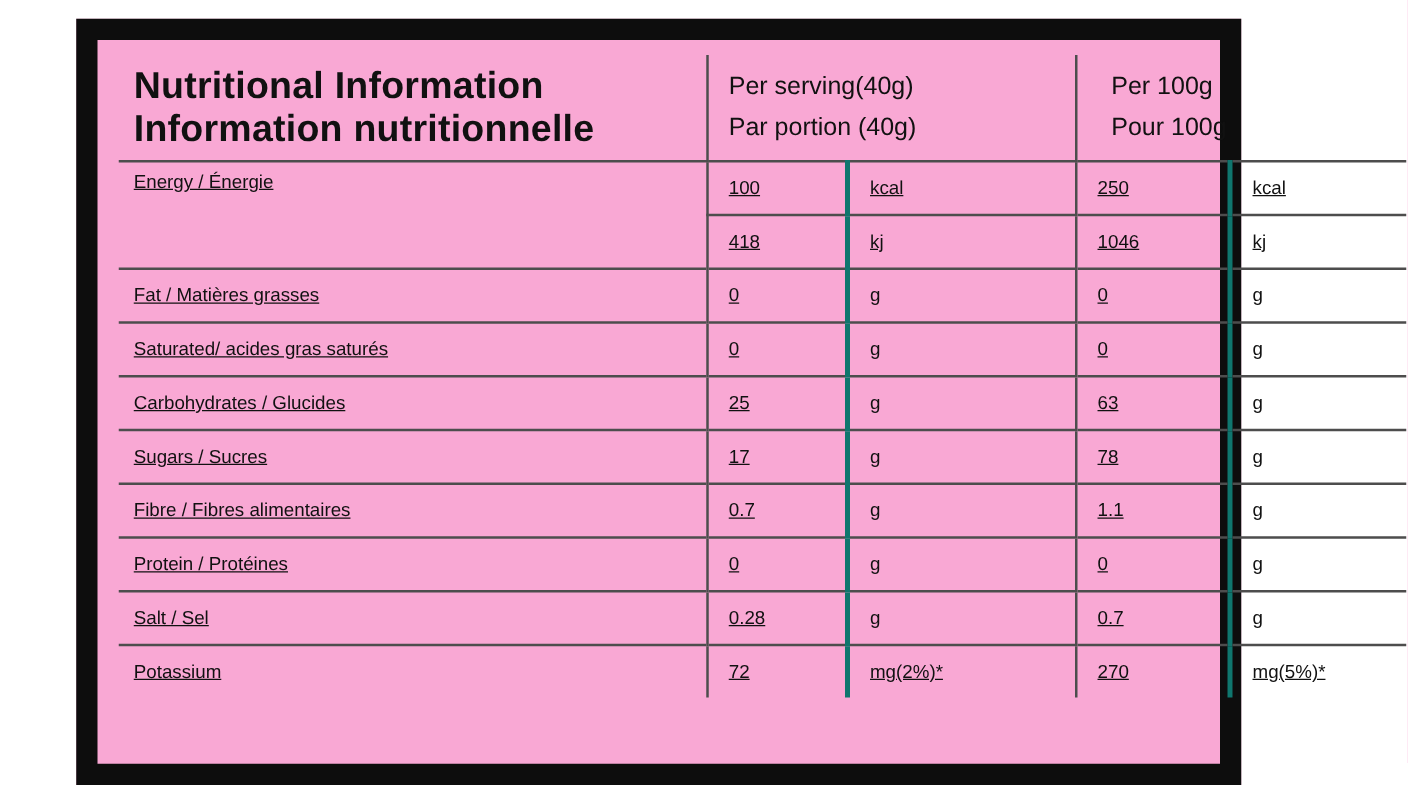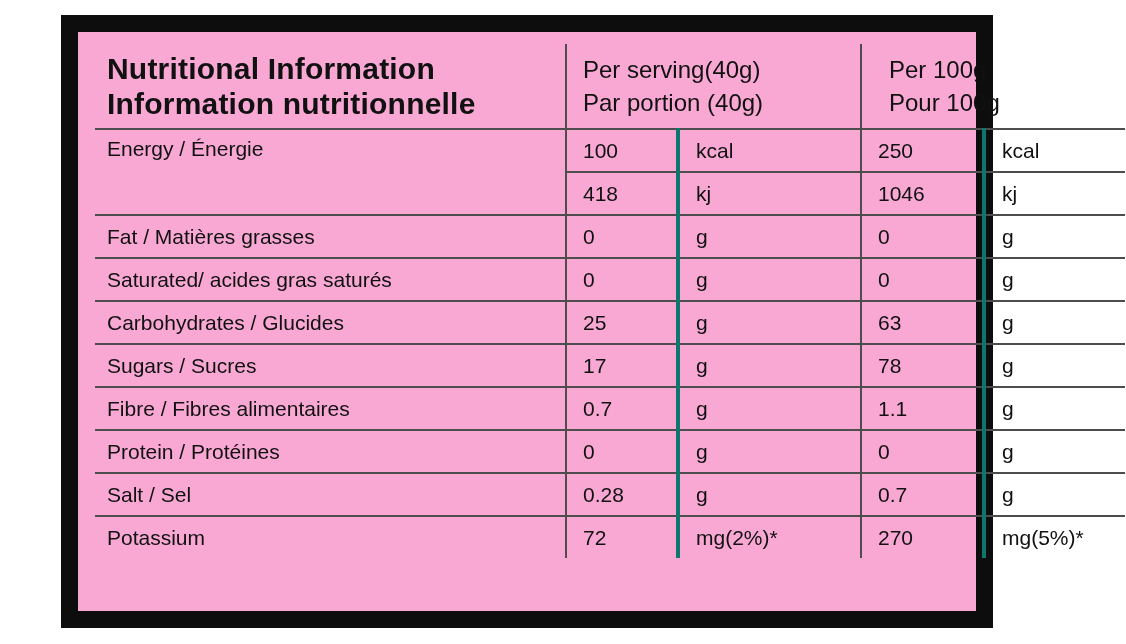--- a/index.html
+++ b/index.html
@@ -54,27 +54,28 @@
   th.c-per100 {
     padding-left: 27px;
   }
   .title-line {
     font-weight: bold;
     font-size: 30px;
     line-height: 35px;
     letter-spacing: 0.2px;
   }
   .head-line {
-    font-size: 24px;
+    font-size: 20px;
     line-height: 33px;
   }
   tbody td {
     height: 41px;
     border-top: 2px solid #4d4d4d;
-    font-size: 21px;
+    font-size: 15px;
+    text-decoration: underline;
   }
   td.lbl {
     padding-left: 12px;
     border-right: 2px solid #4d4d4d;
   }
   td.lbl-energy {
     vertical-align: top;
     padding-top: 7px;
   }
   td.val {

